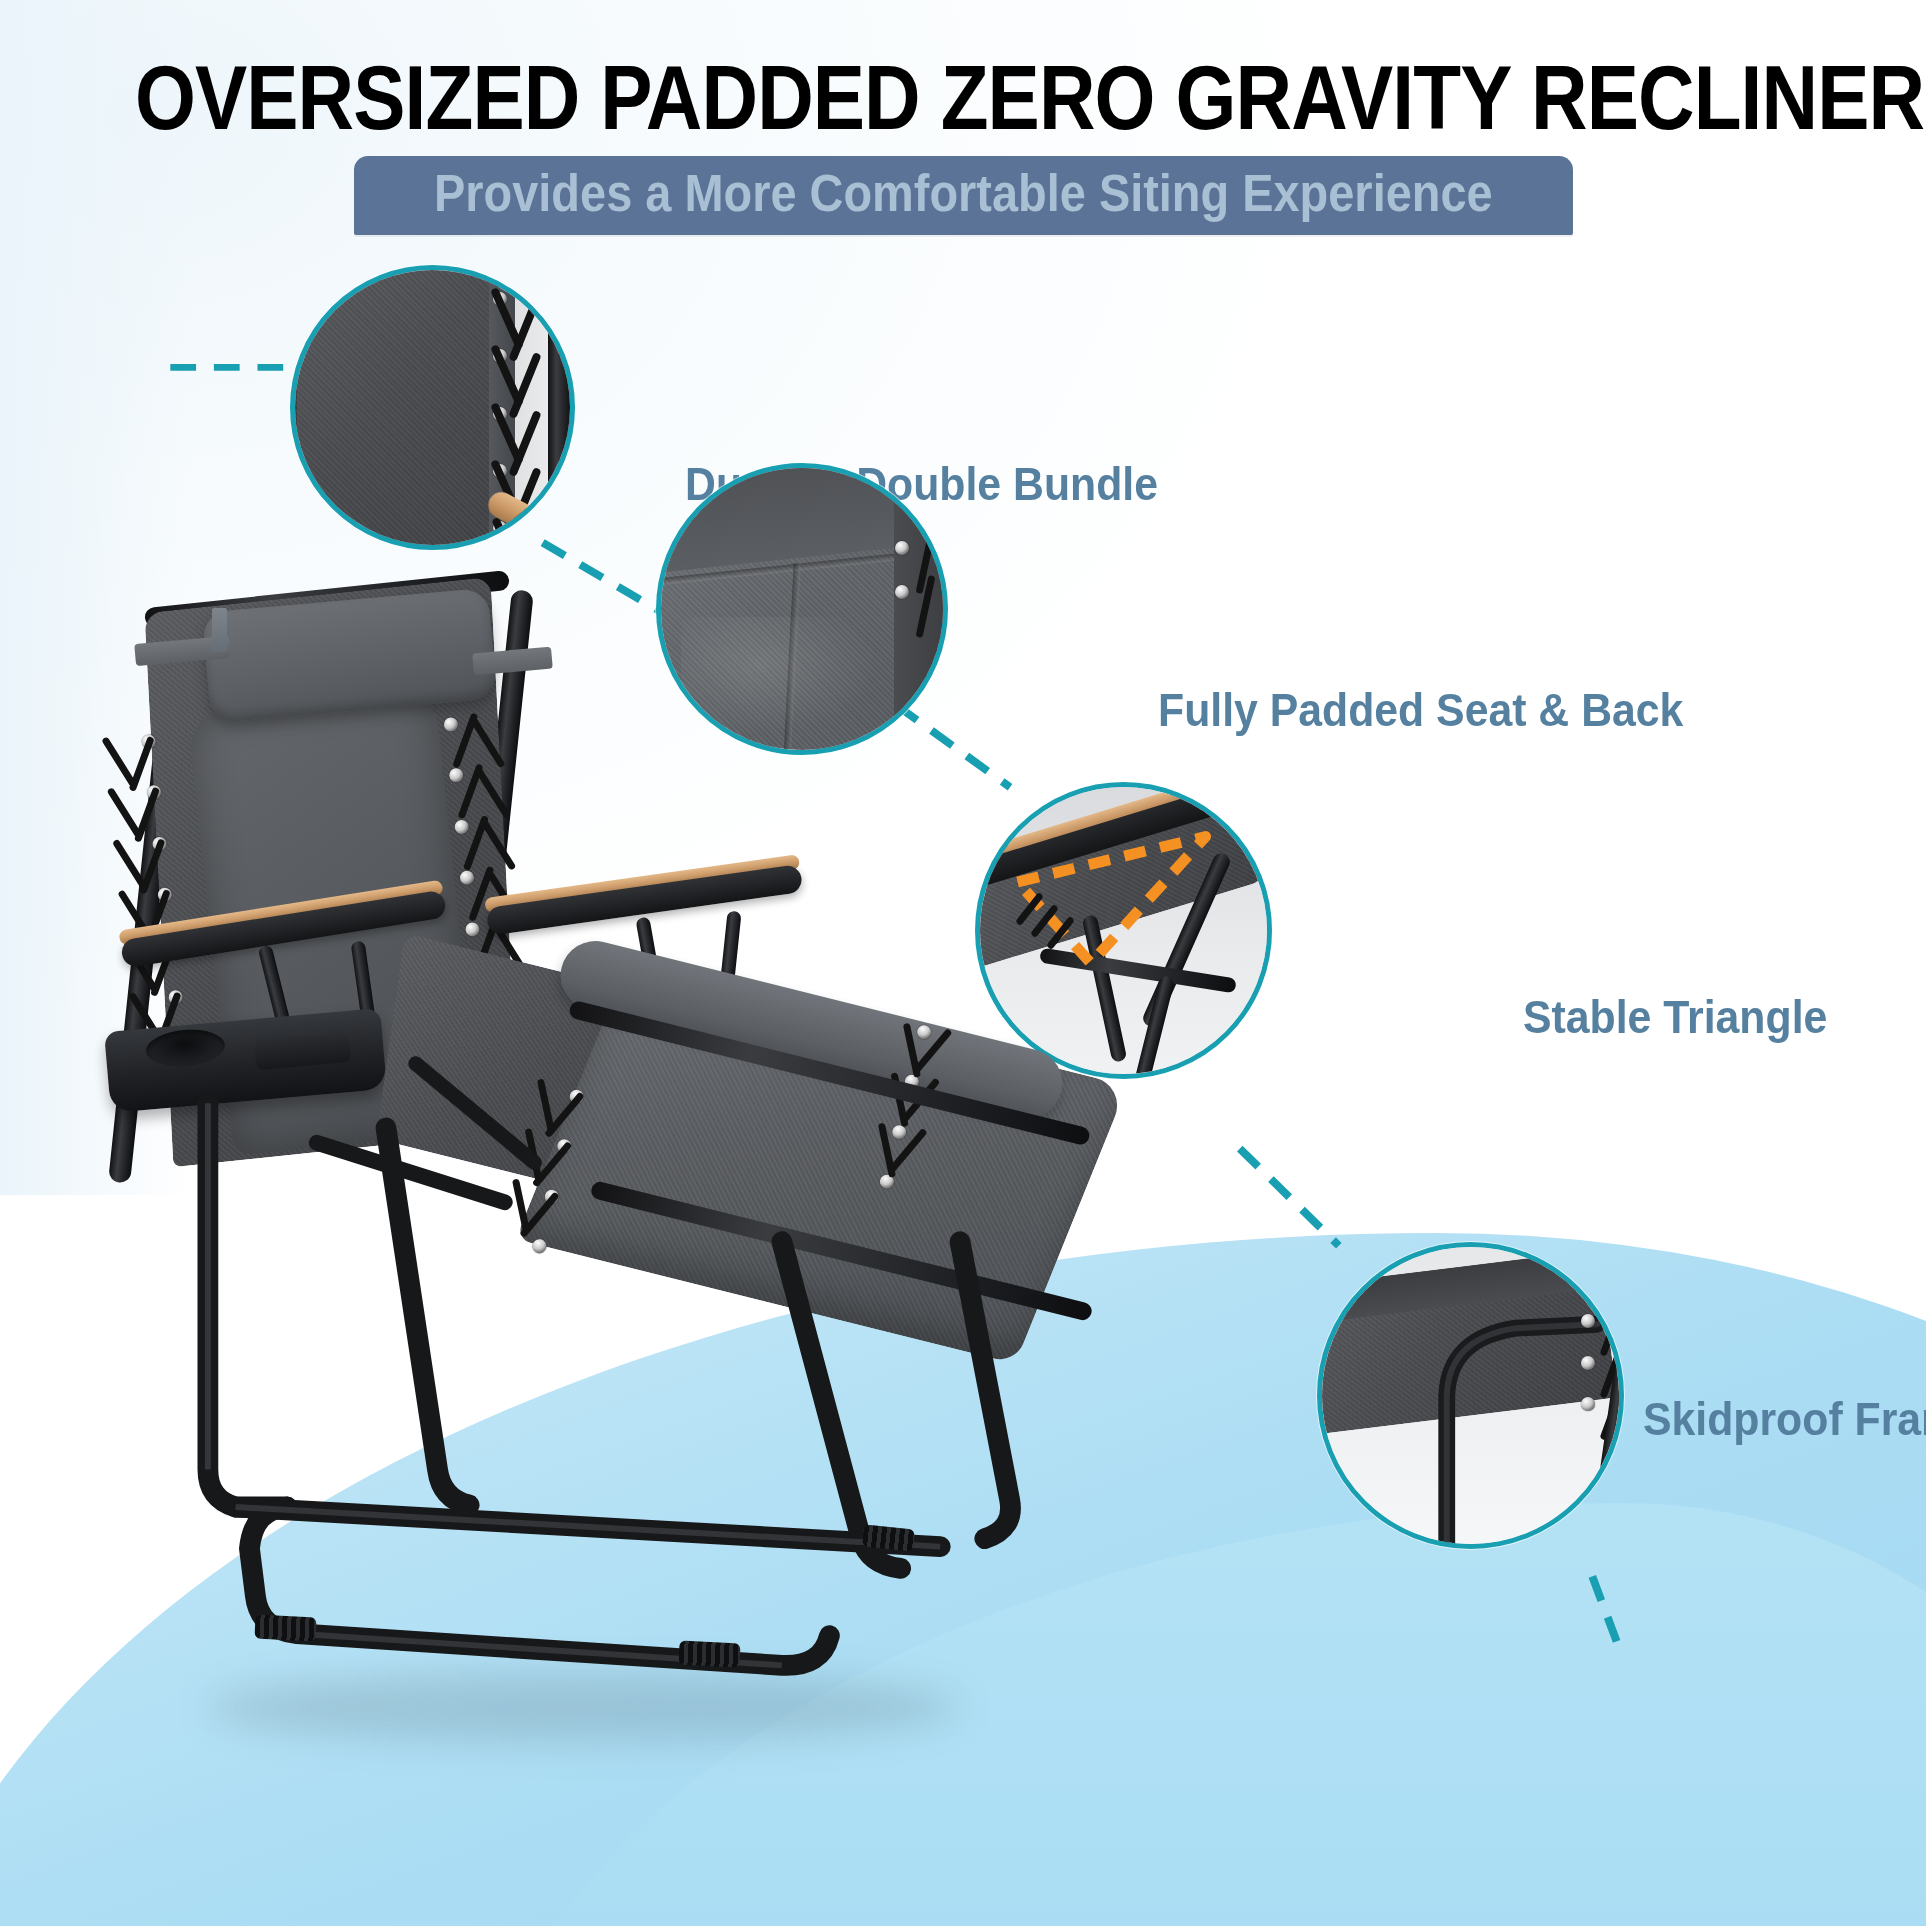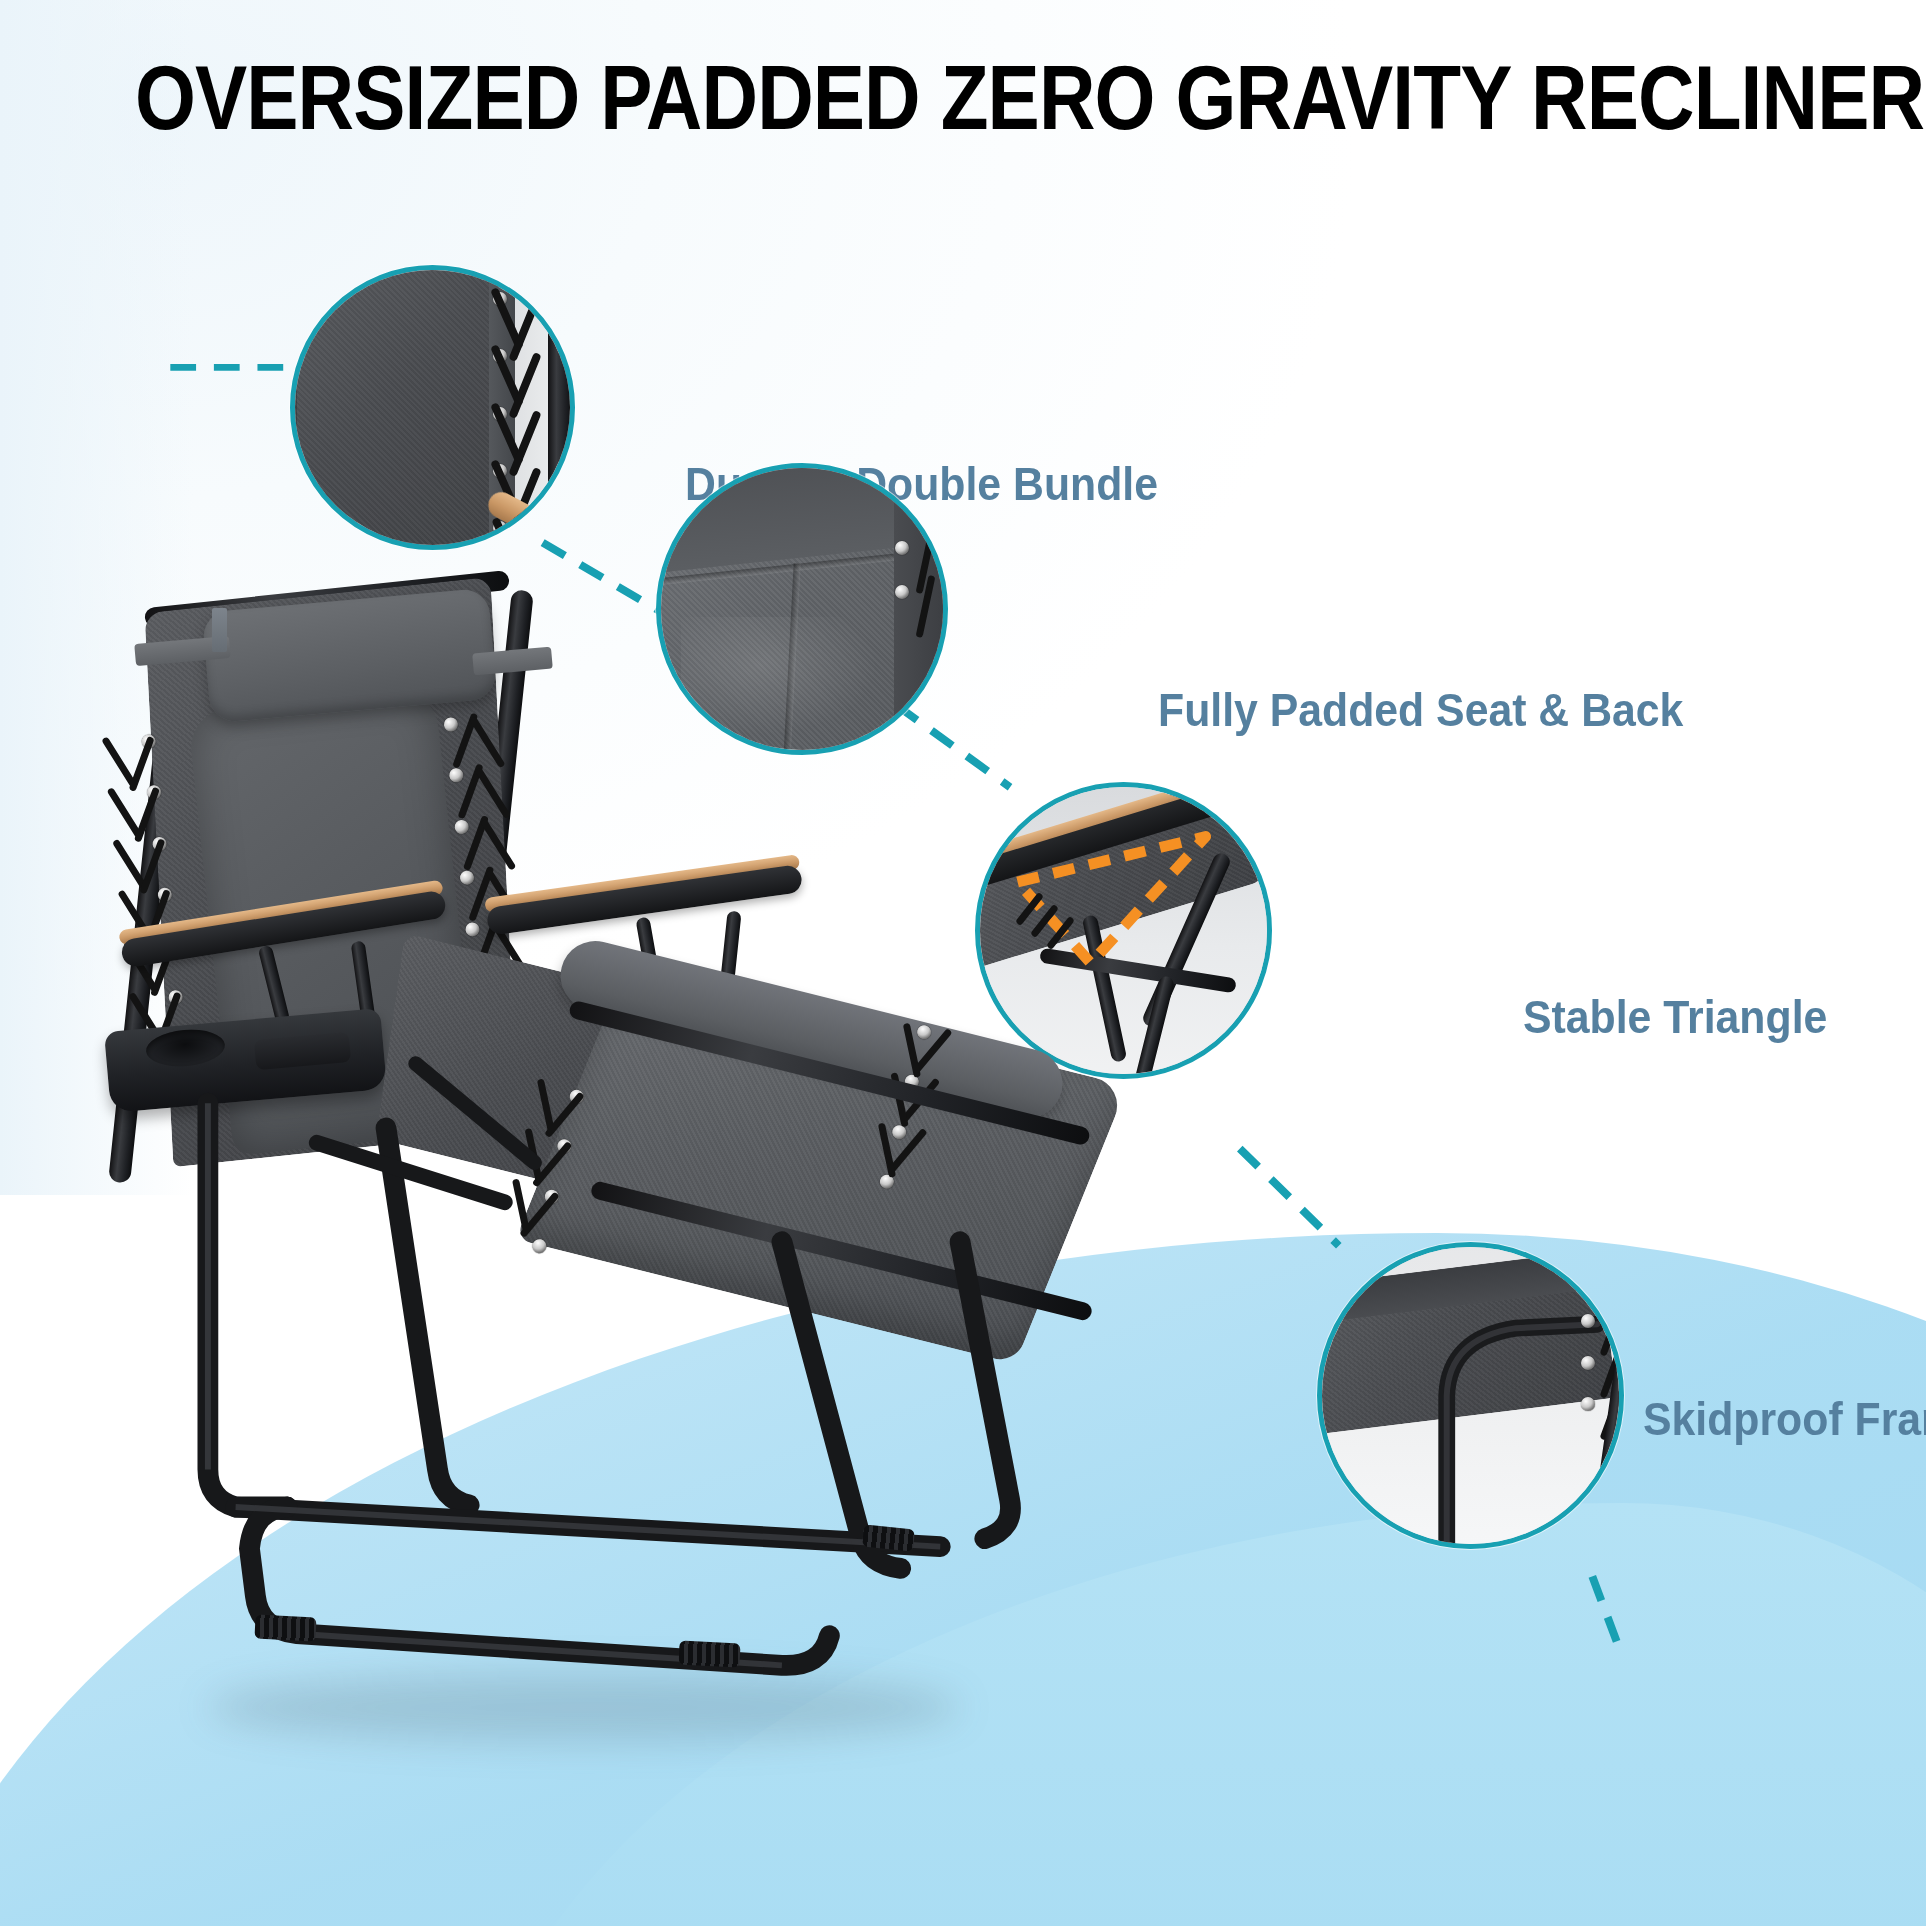--- a/index.html
+++ b/index.html
@@ -178,20 +178,25 @@
 
 <div class="page">
 
   <div class="bg-base"></div>
   <div class="bg-left-tint"></div>
   <div class="bg-blue-wave"></div>
   <div class="bg-blue-wave2"></div>
 
   <div class="header">
     <div class="title">OVERSIZED PADDED ZERO GRAVITY RECLINER</div>
+    <div class="subtitle-wrap">
+      <div class="subtitle-banner">
+        <span class="subtitle-text">Provides a More Comfortable Siting Experience</span>
+      </div>
+    </div>
   </div>
 
   <svg class="dash-svg" viewBox="0 0 1946 1946">
 
     <line x1="172" y1="371" x2="300" y2="371" stroke="#18a0b2" stroke-width="7" stroke-dasharray="26 18" stroke-linecap="butt"></line>
 
     <line x1="548" y1="548" x2="700" y2="637" stroke="#18a0b2" stroke-width="8" stroke-dasharray="26 18"></line>
 
     <line x1="905" y1="712" x2="1020" y2="795" stroke="#18a0b2" stroke-width="8" stroke-dasharray="26 18"></line>
 

